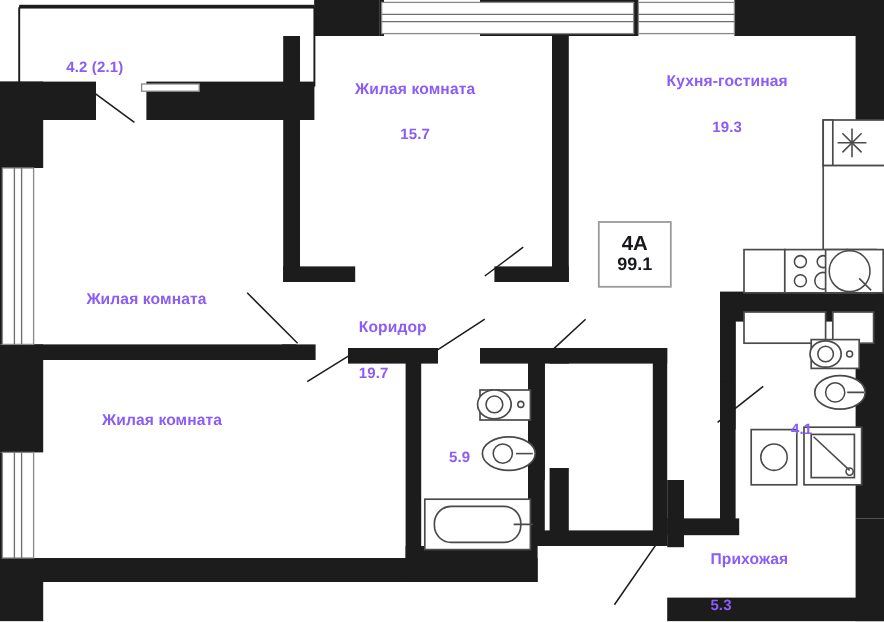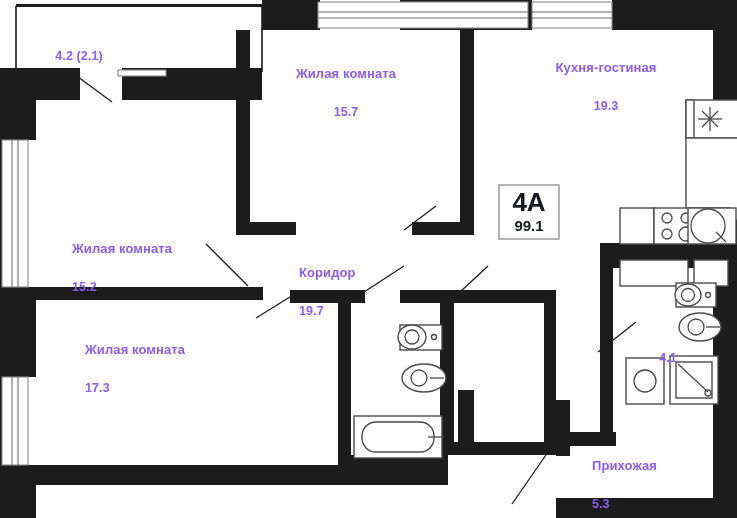--- a/index.html
+++ b/index.html
@@ -49,21 +49,21 @@
     position:absolute;
     left:499px; top:185px;
     width:60px; height:54px;
     display:flex;
     flex-direction:column;
     align-items:center;
     justify-content:center;
     color:#16181c;
     pointer-events:none;
   }
-  #badge-text .badge-id{ font-size:26px; font-weight:700; line-height:1.05; }
+  #badge-text .badge-id{ font-size:17px; font-weight:700; line-height:1.05; }
   #badge-text .badge-area{ font-size:15px; font-weight:700; line-height:1.2; }
 </style>
 </head>
 <body>
 
 <div id="plan-root">
 
   <svg id="plan-svg" viewBox="0 0 737 518">
 
     <g>
@@ -270,33 +270,34 @@
     <span class="rm-area">15.7</span>
   </div>
 
   <div class="label center" style="left:546px; top:40px; width:120px;">
     <span class="rm-name">Кухня-гостиная</span>
     <span class="rm-area">19.3</span>
   </div>
 
   <div class="label" style="left:72px; top:221px; width:140px;">
     <span class="rm-name">Жилая комната</span>
-    <span class="rm-area">15.2</span>
   </div>
 
   <div class="label" style="left:85px; top:322px; width:140px;">
     <span class="rm-name">Жилая комната</span>
-    <span class="rm-area">17.3</span>
   </div>
 
   <div class="label" style="left:299px; top:245px; width:90px;">
     <span class="rm-name">Коридор</span>
     <span class="rm-area">19.7</span>
   </div>
 
+  <div class="label center" style="left:368px; top:353px; width:30px;">
+    <span class="rm-area">5.9</span>
+  </div>
 
 
   <div class="label center" style="left:650px; top:330px; width:36px;text-align:center;">
     <span class="rm-area">4.1</span>
   </div>
 
   <div class="label" style="left:592px; top:438px; width:100px;">
     <span class="rm-name">Прихожая</span>
     <span class="rm-area">5.3</span>
   </div>

